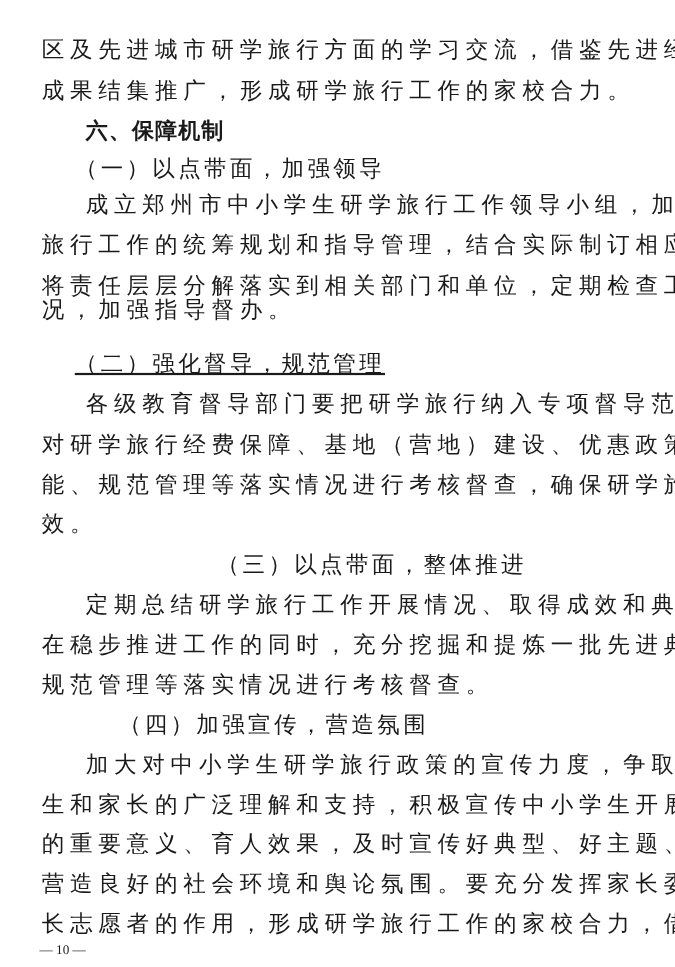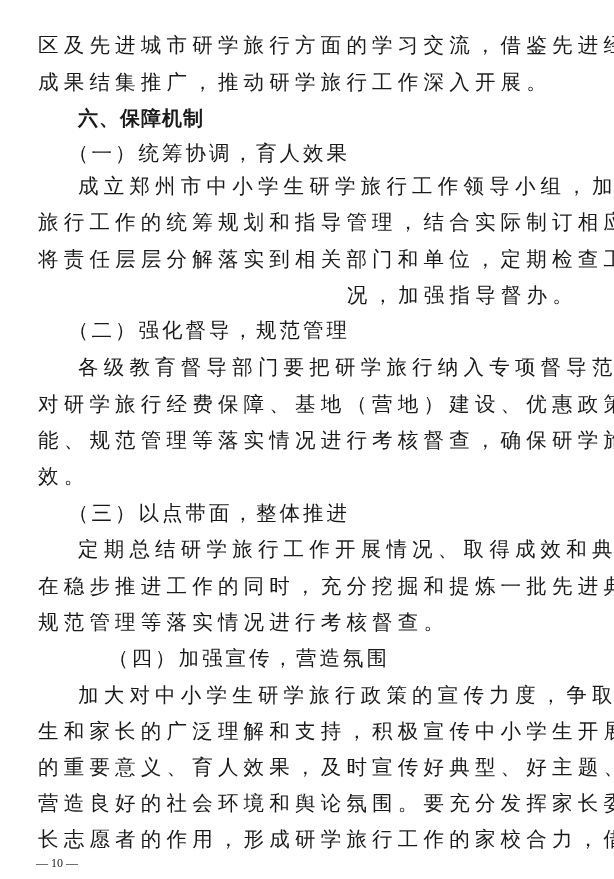--- a/index.html
+++ b/index.html
@@ -51,37 +51,37 @@
     font-size: 12px;
     letter-spacing: 0;
   }
 </style>
 </head>
 <body>
 
 <div class="page">
 
   <div class="line" style="top:27px;">区及先进城市研学旅行方面的学习交流，借鉴先进经验，并将</div>
-  <div class="line" style="top:64px;">成果结集推广，推动研学旅行工作深入开展。</div>
+  <div class="line" style="top:64px;">成果结集推广，形成研学旅行工作的家校合力。</div>
 
   <div class="line heading" style="top:100px;">六、保障机制</div>
 
-  <div class="line subheading" style="top:135px;">（一）统筹协调，育人效果</div>
+  <div class="line subheading" style="top:135px;">（一）以点带面，加强领导</div>
   <div class="line indent" style="top:168px;">成立郑州市中小学生研学旅行工作领导小组，加大对研学</div>
   <div class="line" style="top:204px;">旅行工作的统筹规划和指导管理，结合实际制订相应工作方案，</div>
   <div class="line" style="top:241px;">将责任层层分解落实到相关部门和单位，定期检查工作推进情</div>
-  <div class="line" style="top:277px;text-align:right;">况，加强指导督办。</div>
+  <div class="line" style="top:263px;">况，加强指导督办。</div>
 
-  <div class="line subheading" style="top:312px;">（二）强化督导，规范管理</div>
+  <div class="line subheading" style="top:312px;text-decoration:underline;">（二）强化督导，规范管理</div>
   <div class="line indent" style="top:349px;">各级教育督导部门要把研学旅行纳入专项督导范围，重点</div>
   <div class="line" style="top:386px;">对研学旅行经费保障、基地（营地）建设、优惠政策、部门职</div>
   <div class="line" style="top:422px;">能、规范管理等落实情况进行考核督查，确保研学旅行收到实</div>
   <div class="line" style="top:458px;">效。</div>
 
-  <div class="line subheading" style="top:495px;">（三）以点带面，整体推进</div>
+  <div class="line subheading" style="top:495px;text-align:center;">（三）以点带面，整体推进</div>
   <div class="line indent" style="top:531px;">定期总结研学旅行工作开展情况、取得成效和典型经验，</div>
   <div class="line" style="top:568px;">在稳步推进工作的同时，充分挖掘和提炼一批先进典型，发挥</div>
   <div class="line" style="top:604px;">规范管理等落实情况进行考核督查。</div>
 
   <div class="line subheading" style="top:640px;margin-left:40px;">（四）加强宣传，营造氛围</div>
   <div class="line indent" style="top:677px;">加大对中小学生研学旅行政策的宣传力度，争取学校、师</div>
   <div class="line" style="top:713px;">生和家长的广泛理解和支持，积极宣传中小学生开展研学旅行</div>
   <div class="line" style="top:749px;">的重要意义、育人效果，及时宣传好典型、好主题、好案例，</div>
   <div class="line" style="top:785px;">营造良好的社会环境和舆论氛围。要充分发挥家长委员会、家</div>
   <div class="line" style="top:821px;">长志愿者的作用，形成研学旅行工作的家校合力，借鉴先进经</div>

